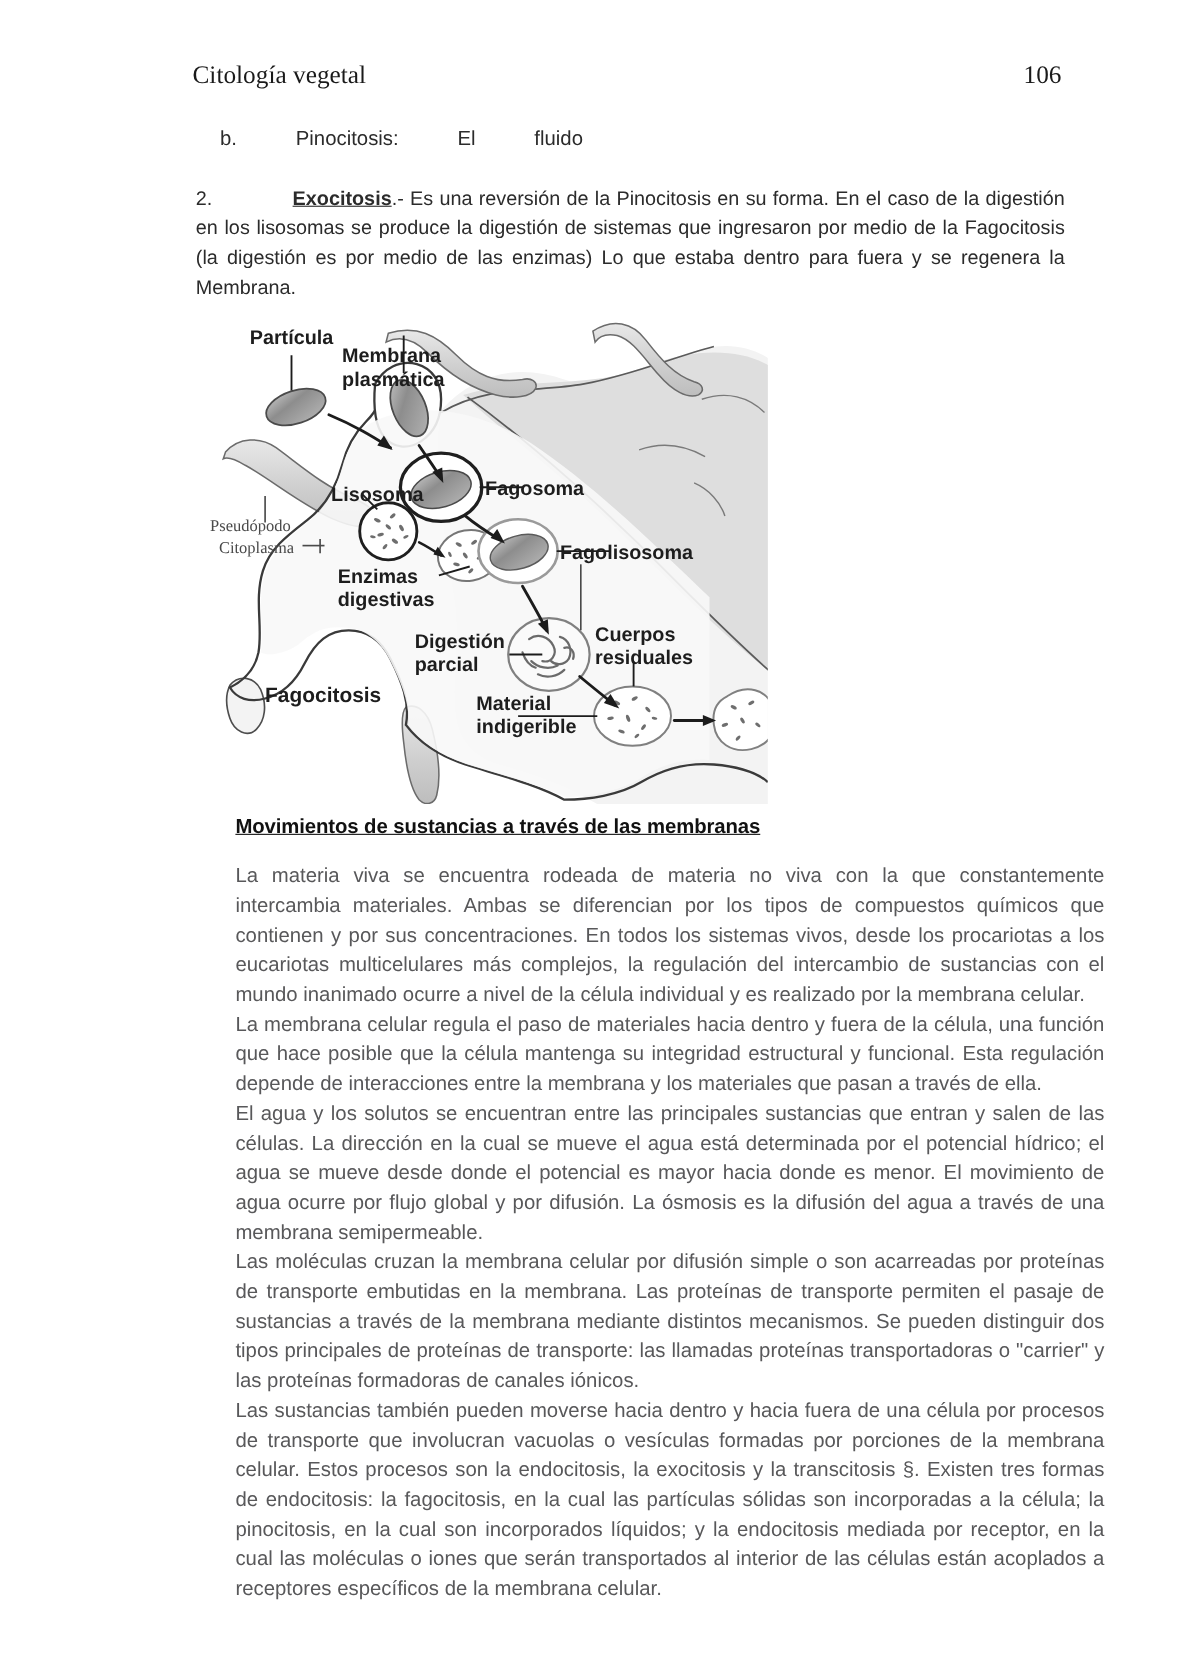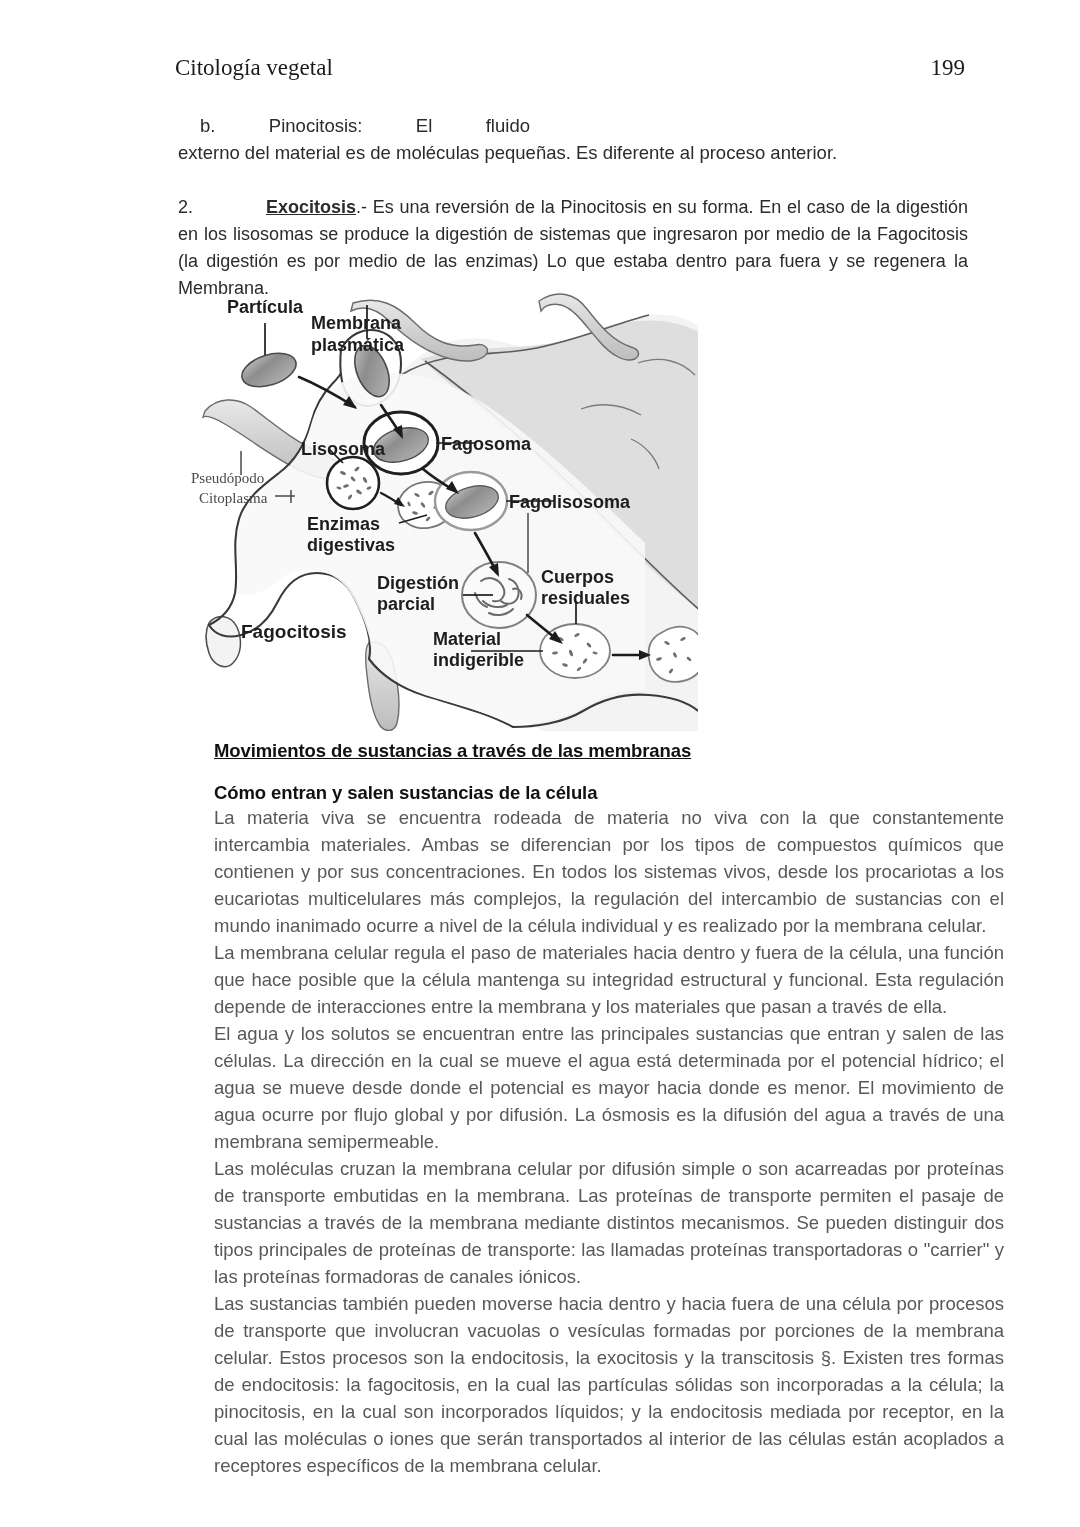--- a/index.html
+++ b/index.html
@@ -130,32 +130,31 @@
     fill: #4a4a4a;
   }
 </style>
 </head>
 <body>
 
 <div class="page">
 
   <div class="header">
     <span class="header-title">Citología vegetal</span>
-    <span class="header-pageno">199</span>
+    <span class="header-pageno">106</span>
   </div>
 
   <div class="content">
 
     <div class="pinocitosis-line">
       <span>b.</span>
       <span class="u">Pinocitosis:</span>
       <span>El</span>
       <span>fluido</span>
     </div>
-    <p class="body dark">externo del material es de moléculas pequeñas. Es diferente al proceso anterior.</p>
 
     <div class="spacer-md"></div>
 
     <p class="exo-para"><span class="exo-num">2.</span><span class="exo-word">Exocitosis</span><span>.- Es una reversión de la Pinocitosis en su forma. En el caso de la digestión  en los lisosomas se produce la digestión de sistemas que ingresaron por medio de la Fagocitosis (la digestión es por medio de las enzimas) Lo que estaba dentro para fuera y se regenera  la Membrana.</span></p>
 
   </div>
 
   <div class="figure">
     <svg viewBox="0 0 515 448" width="515" height="448">
       <defs>
@@ -374,21 +373,20 @@
       </g>
     </svg>
   </div>
 
   <div class="content" style="top: 740px; margin-left: 36px;">
 
     <h3 class="section-heading">Movimientos de sustancias a través de las membranas</h3>
 
     <div class="spacer-lg"></div>
 
-    <h4 class="sub-heading">Cómo entran y salen sustancias de la célula</h4>
 
     <p class="body">La materia viva se encuentra rodeada de materia no viva con la que constantemente intercambia materiales. Ambas se diferencian por los tipos de compuestos químicos que contienen y por sus concentraciones. En todos los sistemas vivos, desde los procariotas a los eucariotas multicelulares más complejos, la regulación del intercambio de sustancias con el mundo inanimado ocurre a nivel de la célula individual y es realizado por la membrana celular.</p>
     <p class="body">La membrana celular regula el paso de materiales hacia dentro y fuera de la célula, una función que hace posible que la célula mantenga su integridad estructural y funcional. Esta regulación depende de interacciones entre la membrana y los materiales que pasan a través de ella.</p>
     <p class="body">El agua y los solutos se encuentran entre las principales sustancias que entran y salen de las células. La dirección en la cual se mueve el agua está determinada por el potencial hídrico; el agua se mueve desde donde el potencial es mayor hacia donde es menor. El movimiento de agua ocurre por flujo global y por difusión. La ósmosis es la difusión del agua a través de una membrana semipermeable.</p>
     <p class="body">Las moléculas cruzan la membrana celular por difusión simple o son acarreadas por proteínas de transporte embutidas en la membrana. Las proteínas de transporte permiten el pasaje de sustancias a través de la membrana mediante distintos mecanismos. Se pueden distinguir dos tipos principales de proteínas de transporte: las llamadas proteínas transportadoras o "carrier" y las proteínas formadoras de canales iónicos.</p>
     <p class="body">Las sustancias también pueden moverse hacia dentro y hacia fuera de una célula por procesos de transporte que involucran vacuolas o vesículas formadas por porciones de la membrana celular. Estos procesos son la endocitosis, la exocitosis y la transcitosis §. Existen tres formas de endocitosis: la fagocitosis, en la cual las partículas sólidas son incorporadas a la célula; la pinocitosis, en la cual son incorporados líquidos; y la endocitosis mediada por receptor, en la cual las moléculas o iones que serán transportados al interior de las células están acoplados a receptores específicos de la membrana celular.</p>
 
   </div>
 
 

